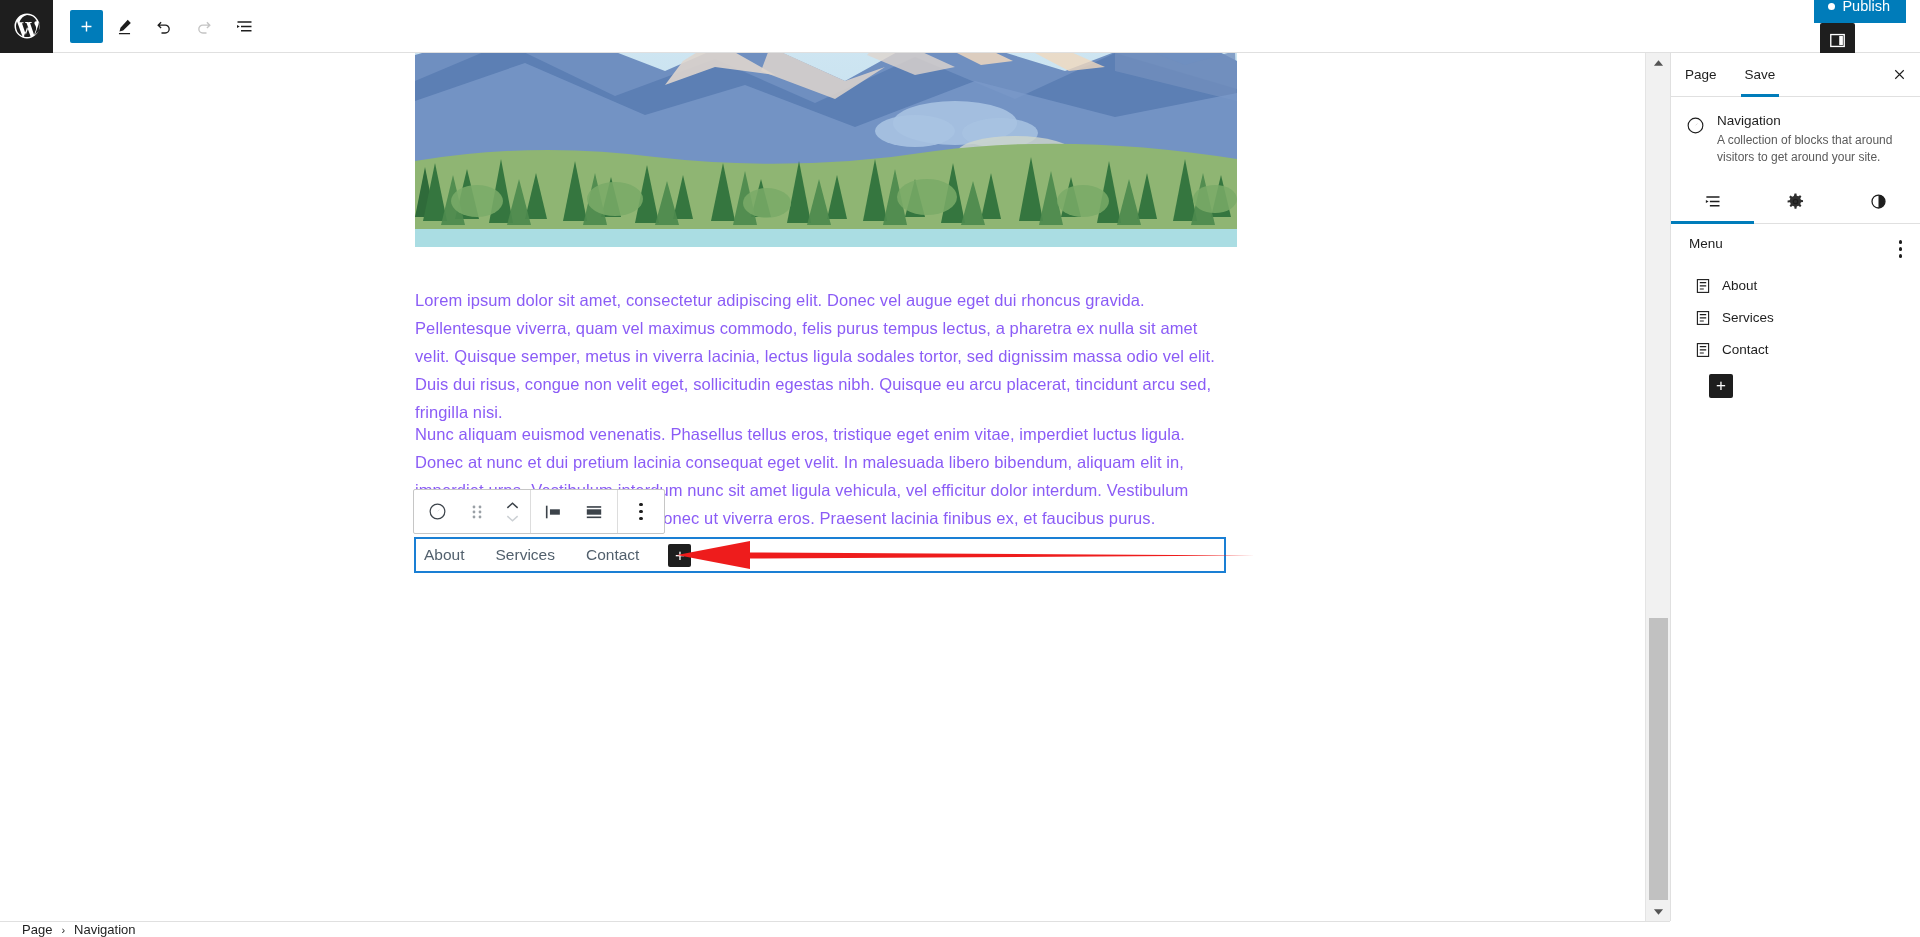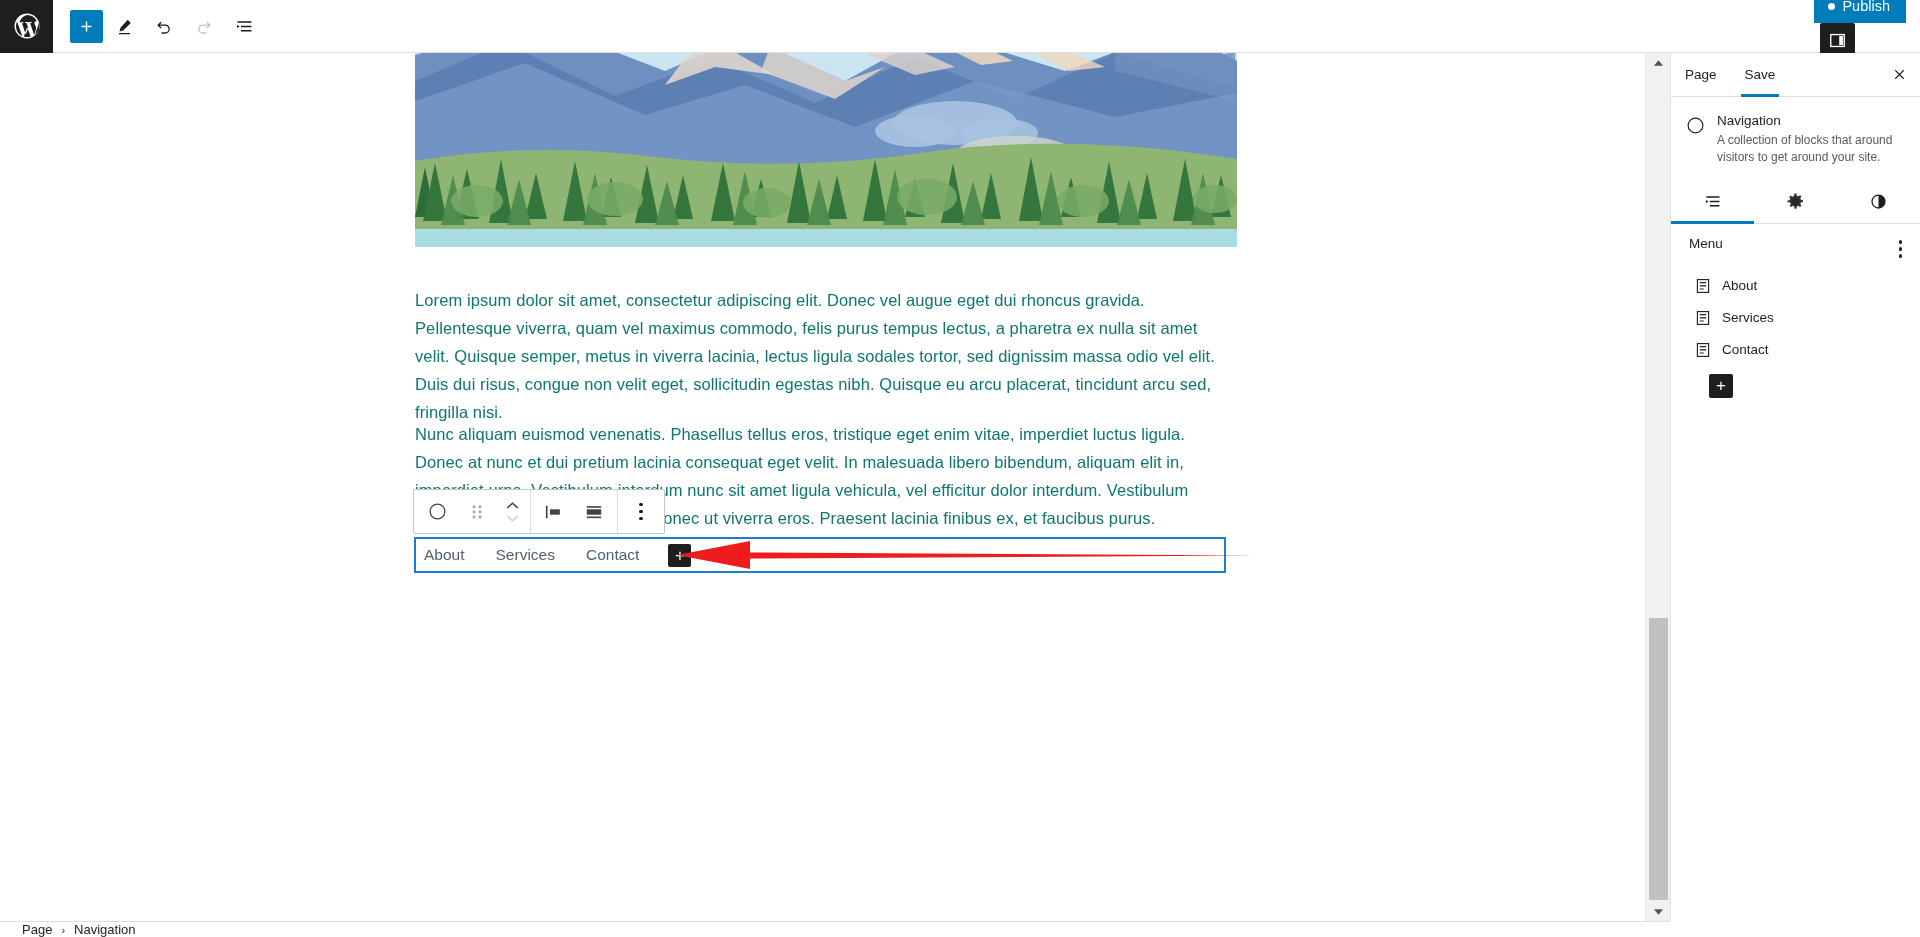--- a/index.html
+++ b/index.html
@@ -79,21 +79,21 @@
   .hero {
     position: absolute; left: 415px; top: -12px;
     width: 822px; height: 206px;
     overflow: hidden;
   }
   .hero svg { display: block; width: 822px; height: 206px; }
 
   .para {
     position: absolute; left: 415px;
     width: 812px;
-    color: #0f766e;
+    color: #8b5cf6;
     font-size: 16.5px;
     line-height: 28.2px;
     letter-spacing: .1px;
   }
   #para1 { top: 216px; }
   #para2 { top: 350px; }
 
   
   .blocktoolbar {
     position: absolute; left: 413px; top: 436px;

